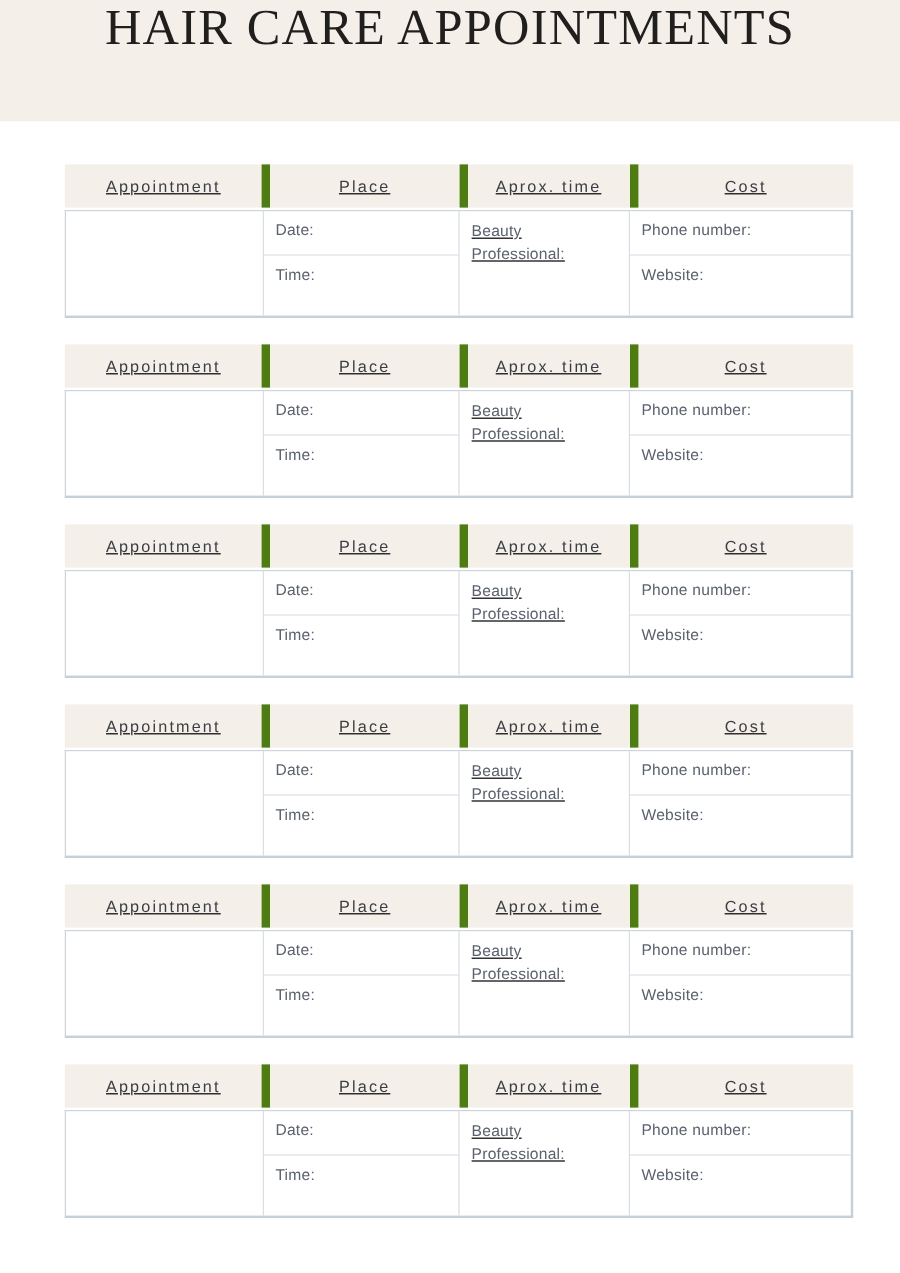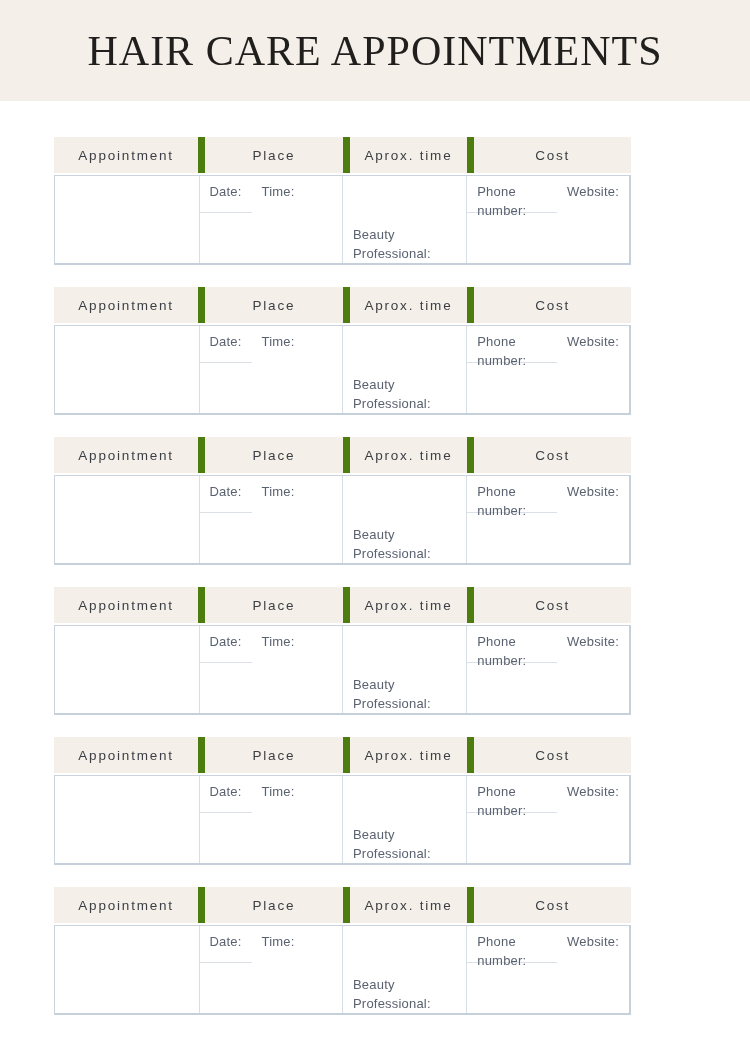--- a/index.html
+++ b/index.html
@@ -11,47 +11,47 @@
   }
   *{box-sizing:border-box;}
   html,body{margin:0;padding:0;}
   body{
     width:750px;height:1061px;background:var(--page-bg);
     font-family:"Liberation Sans","DejaVu Sans",sans-serif;
     overflow:hidden;
   }
   .band{
     height:101px;background:var(--band);
-    display:flex;align-items:center;justify-content:center;
+    display:flex;justify-content:center;
   }
   .band h1{
     margin:0;font-family:"Liberation Serif","DejaVu Serif",serif;
     font-size:42px;font-weight:500;letter-spacing:1px;
     color:var(--title-text);white-space:nowrap;
   }
-  .blocks{margin:36px 26px 0 54px;width:577px;}
+  .blocks{margin:36px 26px 0 54px;width:657px;text-decoration:underline;}
   .block{margin-bottom:22px;}
   .head{
     display:grid;grid-template-columns:164fr 164fr 142fr 186fr;
     height:36px;
   }
   .hc{
     background:var(--header-cell);
     display:flex;align-items:center;justify-content:center;
     font-size:13.5px;letter-spacing:1.8px;color:var(--header-text);
   }
   .hc + .hc{border-left:7px solid #4d7c0f;}
   .tbody{
     display:grid;grid-template-columns:164fr 164fr 142fr 186fr;
     height:90px;margin-top:2px;background:#fff;
     border:1px solid var(--border-outer);
     border-right:2px solid var(--border-outer-strong);
     border-bottom:2px solid var(--border-outer-strong);
   }
-  .col{display:flex;min-width:0;}
+  .col{display:flex;flex-direction:column;min-width:0;}
   .col + .col{border-left:1px solid var(--border-inner);}
   .subcell{padding:6px 10px 0 10px;}
   .subcell.top{height:37px;border-bottom:1px solid var(--border-subrow);}
   .subcell.bottom{flex:1;}
   .lbl{
     font-size:13px;color:var(--label-text);letter-spacing:.2px;
     line-height:19px;display:inline-block;
   }
   .col.aprox{padding:7px 10px 0 10px;align-items:flex-end;}
 </style>

